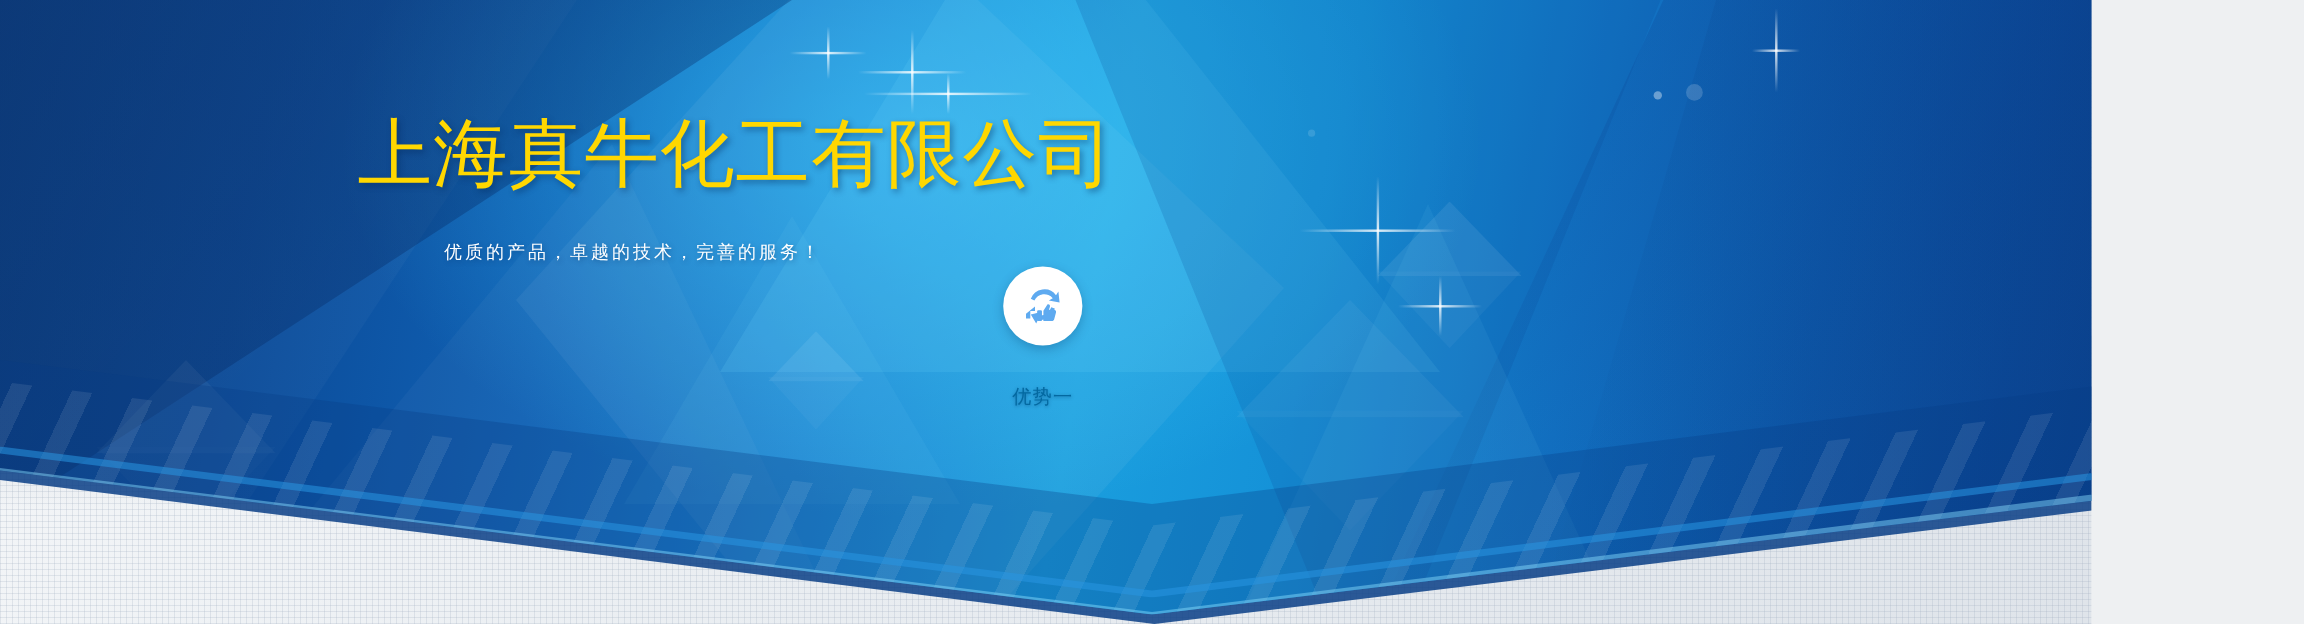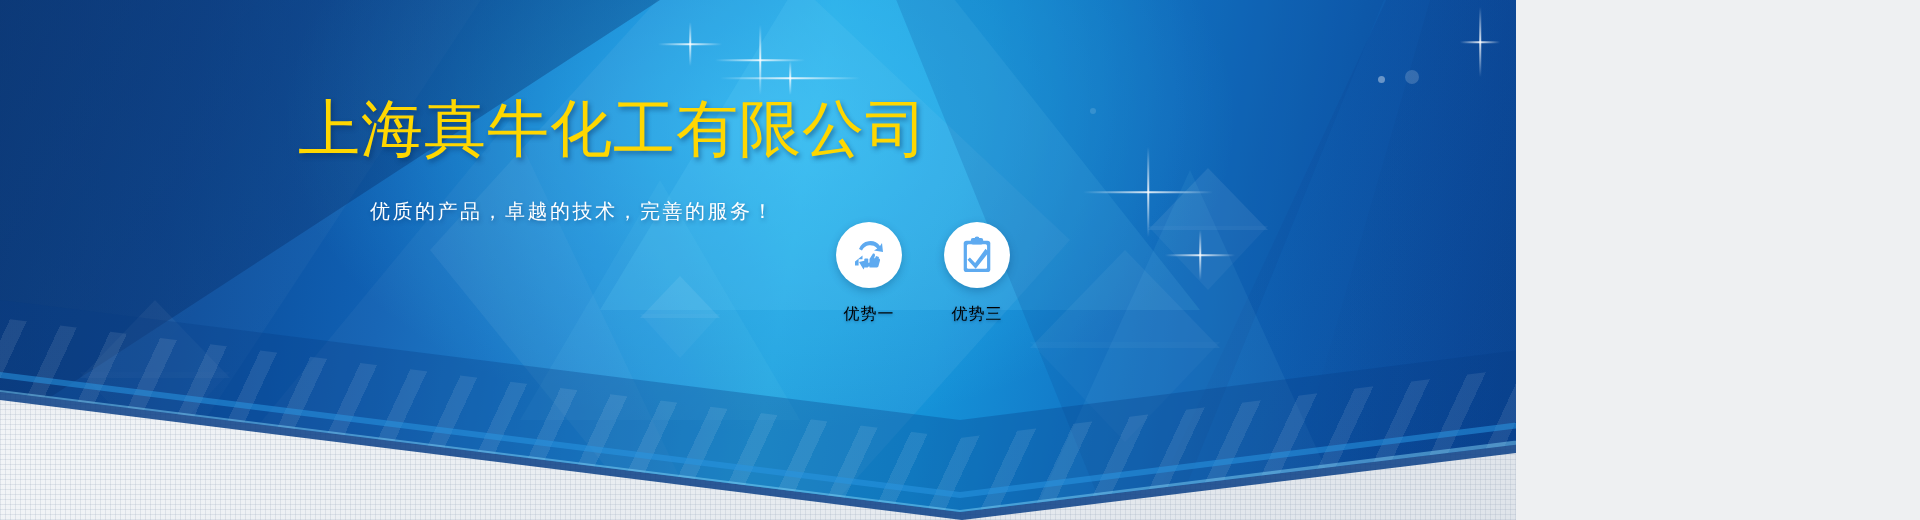--- a/index.html
+++ b/index.html
@@ -4,21 +4,21 @@
 <title>Banner</title>
 <style>
   * { margin:0; padding:0; box-sizing:border-box; }
   html,body{
     width:1920px; height:520px;
     font-family:"Liberation Sans","DejaVu Sans",sans-serif;
     overflow:hidden; background:#eef0f2;
   }
   #banner{
     position:relative;
-    width:1516px; height:520px;
+    width:1743px; height:520px;
     overflow:hidden;
   }
 
   
   .paper-base{
     position:absolute; inset:0;
     background:
       repeating-linear-gradient(0deg,   rgba(150,165,185,.22) 0 1px, transparent 1px 5px),
       repeating-linear-gradient(90deg,  rgba(150,165,185,.22) 0 1px, transparent 1px 5px),
       linear-gradient(110deg,#f4f6f8 0%,#e9edf1 45%,#dfe4ea 100%);
@@ -162,21 +162,21 @@
   .title{
     position:absolute; left:298px; top:96px;
     font-size:62px; line-height:66px; font-weight:400;
     letter-spacing:1px;
     color:#ffd700;
     text-shadow:2px 3px 5px rgba(0,40,90,.45);
     white-space:nowrap;
   }
   .subtitle{
     position:absolute; left:370px; top:196px;
-    font-size:20px; line-height:30px; font-weight:400;
+    font-size:15px; line-height:30px; font-weight:400;
     letter-spacing:2.5px;
     color:#ffffff;
     text-shadow:1px 2px 4px rgba(0,45,100,.40);
     white-space:nowrap;
     text-align:right;
   }
 
   .features{
     position:absolute; left:826px; top:222px;
     display:flex; gap:22px;
@@ -186,22 +186,22 @@
     display:flex; flex-direction:column; align-items:center;
   }
   .f-circle{
     width:66px; height:66px; border-radius:50%;
     background:#ffffff;
     display:flex; align-items:center; justify-content:center;
     box-shadow:0 3px 9px rgba(0,45,95,.28);
   }
   .f-circle svg{ display:block; }
   .f-label{
-    margin-top:16px;
-    font-size:16px; letter-spacing:1px; color:#000000;
+    margin-top:33px;
+    font-size:16px; letter-spacing:1px; color:#0369a1;
     text-shadow:0 1px 3px rgba(0,45,100,.45);
     white-space:nowrap;
   }
 </style>
 </head>
 <body>
 
 <div id="banner">
 
   <div class="paper-base"></div>
@@ -277,29 +277,17 @@
             <path d="M30 22 A12 12 0 0 1 16 31.5 L14.5 34.5 L10 27 L18.5 25 L16.5 27.8 A9 9 0 0 0 27 21 Z" fill="#5eaaf0"></path>
             <path d="M6 26.5 L13.5 20.5 L13.5 24.2 L9.6 24.2 L9.6 30.5 L6 30.5 Z" fill="#5eaaf0"></path>
             <path d="M20.5 24 l3.5-5.5 c1.6-.3 2.3 .9 1.9 2.3 l-.8 2.4 h4.1 c1.3 0 2.1 1 1.8 2.2 l-1.5 5.6 c-.25 .95 -1 1.5 -2 1.5 h-7 z" fill="#5eaaf0"></path>
             <rect x="15.3" y="23.6" width="4" height="9" rx="1" fill="#5eaaf0"></rect>
           </svg>
         </div>
         <div class="f-label">优势一</div>
       </div>
 
 
-      <div class="feature">
-        <div class="f-circle">
-          <svg width="36" height="38" viewBox="0 0 36 40">
-            <rect x="4" y="5" width="28" height="33" rx="3" fill="#5eaaf0"></rect>
-            <rect x="7.4" y="8.6" width="21.2" height="25.8" rx="1.6" fill="#ffffff"></rect>
-            <rect x="11.5" y="2" width="13" height="7" rx="2.2" fill="#5eaaf0"></rect>
-            <circle cx="18" cy="3.1" r="2.6" fill="#5eaaf0"></circle>
-            <path d="M10.5 22.5 L16 28.5 L27 13.5 L30.5 17 L16.6 34.5 L8 25 Z" fill="#5eaaf0"></path>
-          </svg>
-        </div>
-        <div class="f-label">优势三</div>
-      </div>
 
 
     </div>
   </div>
 </div>
 
 </body></html>

